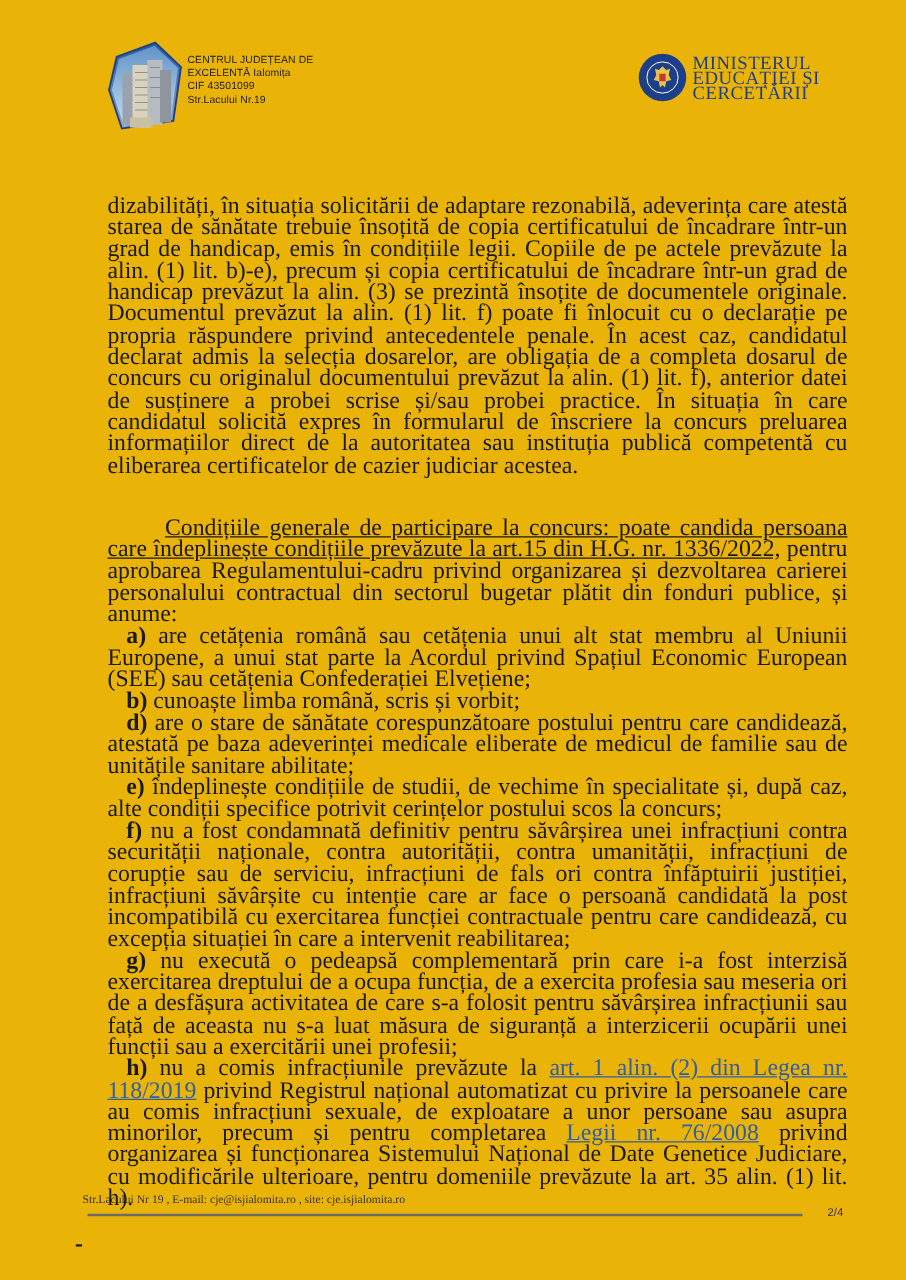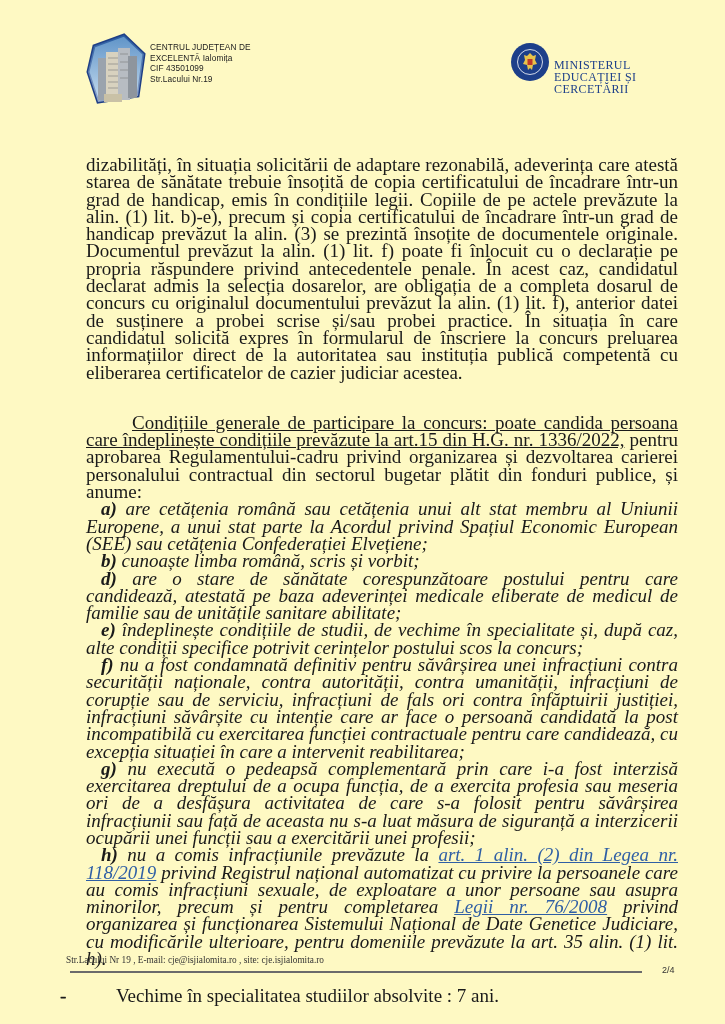--- a/index.html
+++ b/index.html
@@ -1,31 +1,31 @@
 <!DOCTYPE html>
 <html><head>
   <meta charset="utf-8">
   <style>
     html, body { margin: 0; padding: 0; background: #ffffff; }
     body { width: 725px; height: 1024px; position: relative; overflow: hidden; color: #1a1a1a; }
-    .page { position: absolute; left: 0; top: 0; width: 725px; height: 1024px; background: #fef9c3; }
+    .page { position: absolute; left: 0; top: 0; width: 725px; height: 1024px; background: #eab308; }
 
     
     .hdr-left { position: absolute; left: 86px; top: 32px; width: 260px; height: 80px; }
     .cje-logo { position: absolute; left: 0; top: 0; width: 60px; height: 78px; }
     .cje-text { position: absolute; left: 64px; top: 10px; font-family: "Liberation Sans", sans-serif; font-size: 8.3px; line-height: 10.6px; color: #222; letter-spacing: 0.1px; }
     .hdr-right { position: absolute; left: 510px; top: 42px; width: 160px; height: 44px; }
     .gov-logo { position: absolute; left: 0; top: 0; width: 40px; height: 40px; }
-    .min-text { position: absolute; left: 44px; top: 17px; font-family: "Liberation Serif", serif; font-size: 12px; line-height: 12px; color: #1d3f8a; letter-spacing: 0.4px; }
+    .min-text { position: absolute; left: 44px; top: 3px; font-family: "Liberation Serif", serif; font-size: 15px; line-height: 12px; color: #1d3f8a; letter-spacing: 0.4px; }
 
     
     .body { position: absolute; left: 86px; top: 156px; width: 592px; font-family: "Liberation Serif", serif; font-size: 19px; line-height: 17.3px; color: #1a1a1a; }
     .just { text-align: justify; text-align-last: left; margin: 0; }
     .indent { text-indent: 46px; }
-    .item-indent { text-indent: 15px; font-style: italic; }
+    .item-indent { text-indent: 15px; }
     .heading { font-weight: normal; text-decoration: underline; margin-top: 44px; }
     .b { font-weight: bold; }
     a.lnk { color: #2f5fa5; text-decoration: underline; }
     .gap-a { height: 33px; }
     .gap-b { height: 20px; }
 
     .bullets { list-style: none; padding: 0; margin: 0; }
     .bullets li { position: relative; padding-left: 0; }
     .bullets .dash { position: absolute; left: -56px; width: 20px; }
 
@@ -108,20 +108,20 @@
     <p class="just item-indent"><span class="b">f)</span><span> nu a fost condamnată definitiv pentru săvârșirea unei infracțiuni contra securității naționale, contra autorității, contra umanității, infracțiuni de corupție sau de serviciu, infracțiuni de fals ori contra înfăptuirii justiției, infracțiuni săvârșite cu intenție care ar face o persoană candidată la post incompatibilă cu exercitarea funcției contractuale pentru care candidează, cu excepția situației în care a intervenit reabilitarea;</span></p>
 
     <p class="just item-indent"><span class="b">g)</span><span> nu execută o pedeapsă complementară prin care i-a fost interzisă exercitarea dreptului de a ocupa funcția, de a exercita profesia sau meseria ori de a desfășura activitatea de care s-a folosit pentru săvârșirea infracțiunii sau față de aceasta nu s-a luat măsura de siguranță a interzicerii ocupării unei funcții sau a exercitării unei profesii;</span></p>
 
     <p class="just item-indent"><span class="b">h)</span><span> nu a comis infracțiunile prevăzute la </span><a class="lnk" href="#">art. 1 alin. (2) din Legea nr. 118/2019</a><span> privind Registrul național automatizat cu privire la persoanele care au comis infracțiuni sexuale, de exploatare a unor persoane sau asupra minorilor, precum și pentru completarea </span><a class="lnk" href="#">Legii nr. 76/2008</a><span> privind organizarea și funcționarea Sistemului Național de Date Genetice Judiciare, cu modificările ulterioare, pentru domeniile prevăzute la art. 35 alin. (1) lit. h).</span></p>
 
     <div class="gap-b"></div>
 
     <ul class="bullets" style="padding-left:30px;">
       <li><span class="dash">-</span></li>
-      <li><span class="dash">-</span><span>Vechime în specialitatea studiilor absolvite  : 7 ani.</span></li>
+      <li><span class="dash">-</span></li>
     </ul>
   </div>
 
   <div class="pagenum">2/4</div>
   <div class="footer-text">Str.Lacului  Nr 19 ,  E-mail: cje@isjialomita.ro , site:  cje.isjialomita.ro</div>
   <div class="footer-rule"></div>
 </div>
 
 </body></html>

